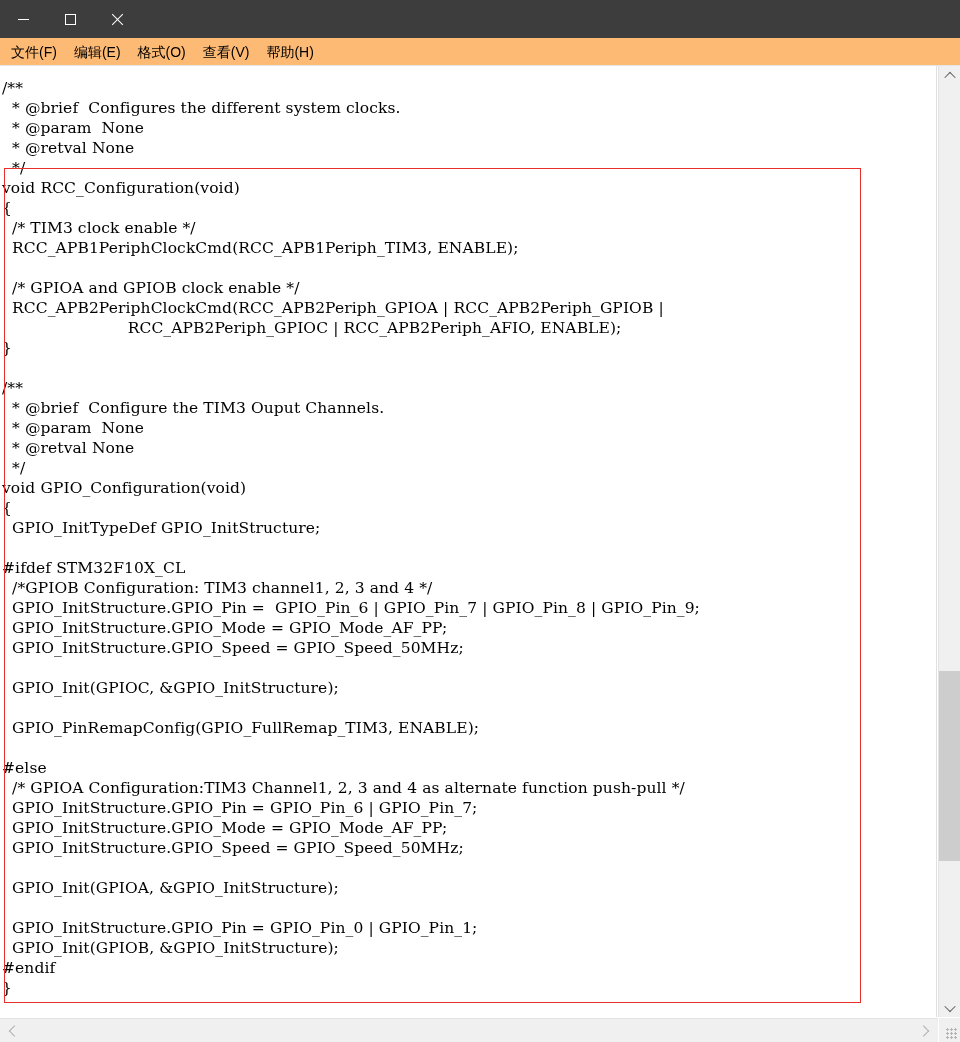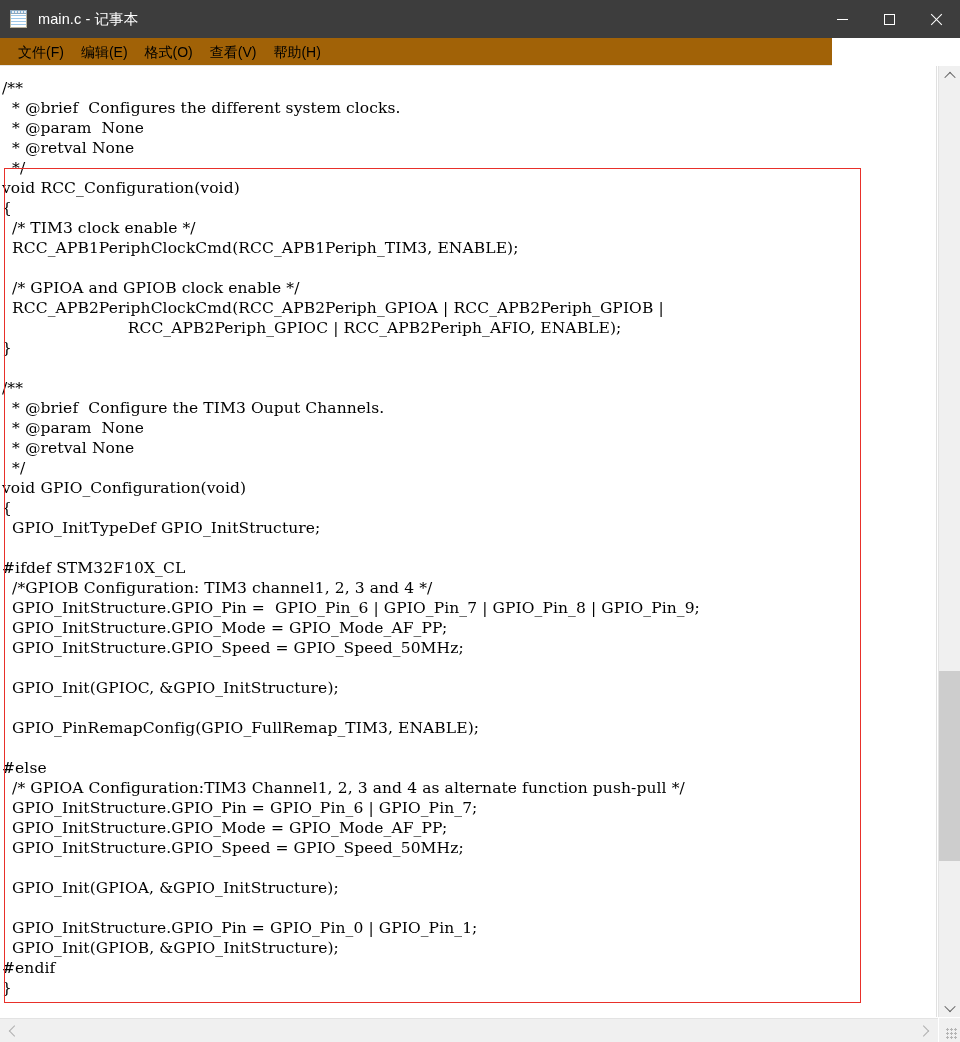--- a/index.html
+++ b/index.html
@@ -88,25 +88,25 @@
     left: -1px; top: 6px;
     width: 15px; height: 0;
     border-top: 1.4px solid #ffffff;
   }
   .glyph-close::before { transform: rotate(45deg); }
   .glyph-close::after  { transform: rotate(-45deg); }
 
   
   .menubar {
     position: absolute; top: 38px; left: 0;
-    width: 832px; height: 28px;
-    background: #a16207;
+    width: 960px; height: 28px;
+    background: #fdba74;
     border-bottom: 1px solid #e5e5e5;
     display: flex; align-items: center;
-    padding-left: 10px;
+    padding-left: 3px;
   }
   .menu-item {
     font-size: 14px;
     color: #000000;
     padding: 3px 9px 3px 8px;
     white-space: nowrap;
     line-height: 18px;
   }
 
   
@@ -213,28 +213,20 @@
       radial-gradient(circle 1.1px at 1.5px 1.5px, #b4b4b4 100%, transparent 0);
     background-size: 4px 4px;
   }
 </style>
 </head>
 <body>
 
 <div id="app">
 
   <div class="titlebar">
-    <div class="title-left">
-      <div class="np-icon">
-        <div class="pad"></div>
-        <div class="lines"></div>
-        <div class="spiral"></div>
-      </div>
-      <div class="title-text">main.c - 记事本</div>
-    </div>
     <div class="win-buttons">
       <div class="win-btn minimize">
         <div class="glyph-min"></div>
       </div>
       <div class="win-btn maximize">
         <div class="glyph-max"></div>
       </div>
       <div class="win-btn close">
         <div class="glyph-close"></div>
       </div>

